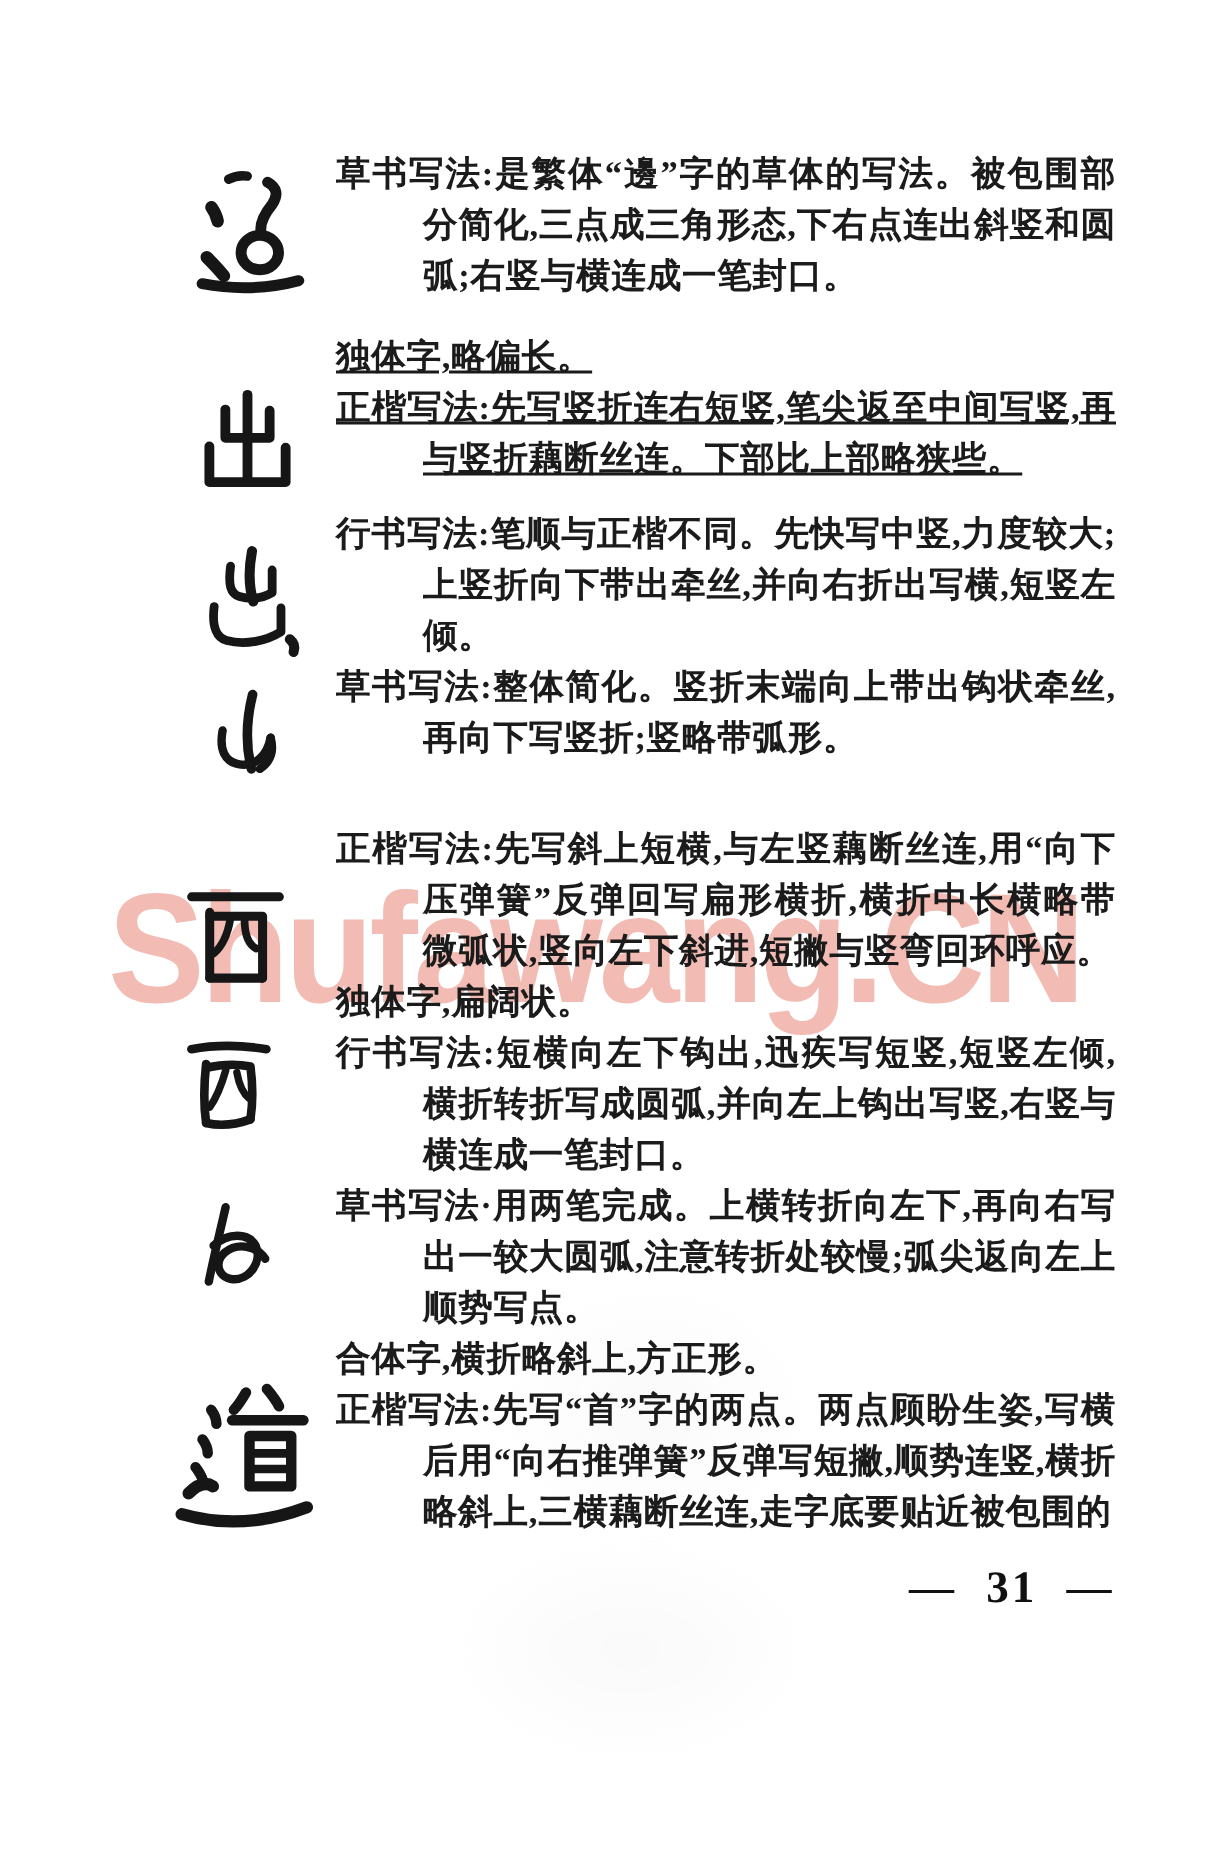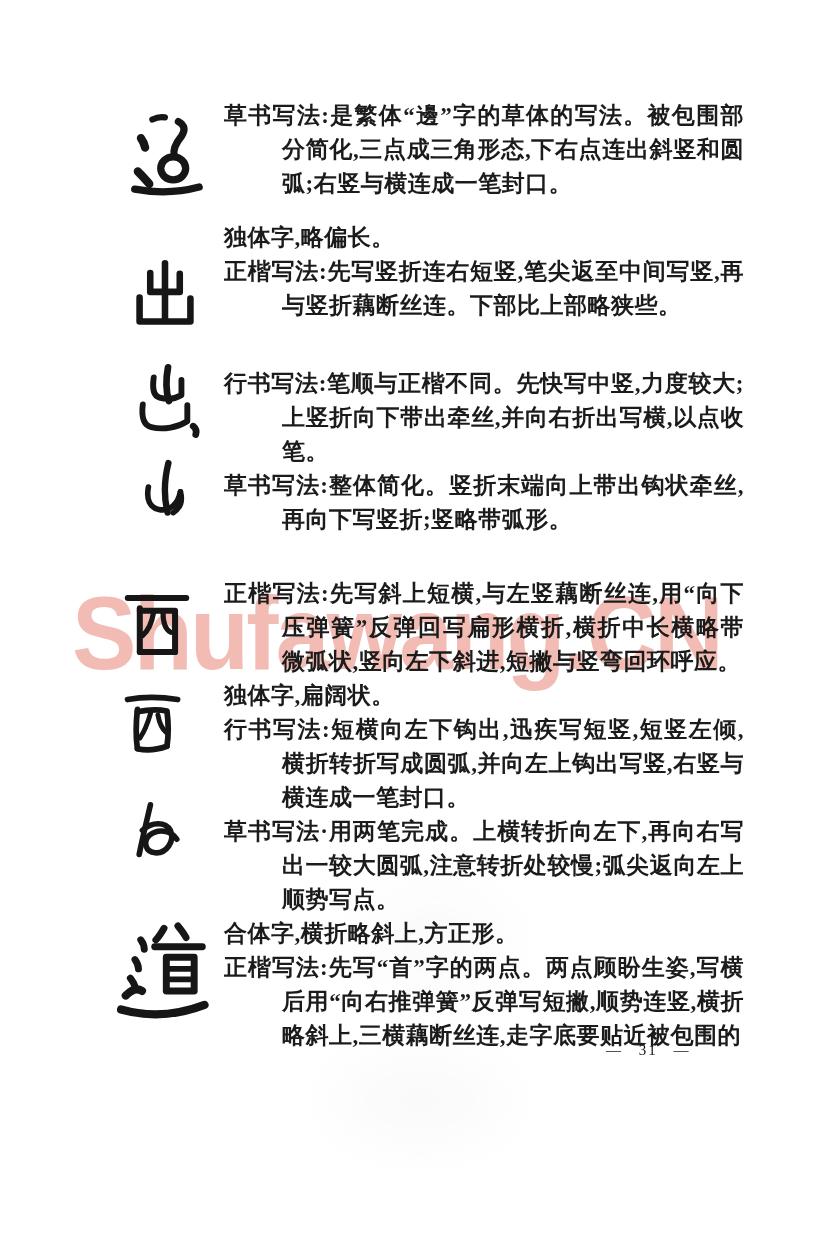--- a/index.html
+++ b/index.html
@@ -40,36 +40,36 @@
     color:#1b1b1b;
     font-size:23px;
     line-height:34px;
     font-weight:700;
     letter-spacing:0.5px;
     text-align:justify;
   }
   .text-col p{margin:0;}
   p.hang{padding-left:58px;text-indent:-58px;}
   .sec-1{margin-bottom:20px;}
-  .sec-2{margin-bottom:44px;}
+  .sec-2{margin-bottom:16px;text-decoration:underline;}
   .sec-3{margin-bottom:40px;}
   .sec-4,.sec-5,.sec-6{margin-bottom:0;}
 
   
   .glyph{position:absolute;z-index:2;}
   .glyph svg{display:block;}
   .glyph path,.glyph ellipse{
     fill:none;stroke:#161616;
     stroke-linecap:round;stroke-linejoin:round;
   }
 
   
   .footer{
     position:absolute;left:606px;top:1042px;z-index:2;
-    font-size:15px;font-weight:400;color:#111;
+    font-size:30px;font-weight:700;color:#111;
     letter-spacing:2px;word-spacing:10px;
     white-space:nowrap;
   }
 </style>
 </head>
 <body>
 
 <div class="seal-smudge seal-a"></div>
 <div class="seal-smudge seal-b"></div>
 
@@ -158,21 +158,21 @@
 
 <div class="text-col">
   <div class="sec-1">
     <p class="hang">草书写法:是繁体“邊”字的草体的写法。被包围部分简化,三点成三角形态,下右点连出斜竖和圆弧;右竖与横连成一笔封口。</p>
   </div>
   <div class="sec-2">
     <p class="hang">独体字,略偏长。</p>
     <p class="hang">正楷写法:先写竖折连右短竖,笔尖返至中间写竖,再与竖折藕断丝连。下部比上部略狭些。</p>
   </div>
   <div class="sec-3">
-    <p class="hang">行书写法:笔顺与正楷不同。先快写中竖,力度较大;上竖折向下带出牵丝,并向右折出写横,以点收笔。</p>
+    <p class="hang">行书写法:笔顺与正楷不同。先快写中竖,力度较大;上竖折向下带出牵丝,并向右折出写横,短竖左倾。</p>
     <p class="hang">草书写法:整体简化。竖折末端向上带出钩状牵丝,再向下写竖折;竖略带弧形。</p>
   </div>
   <div class="sec-4">
     <p class="hang">正楷写法:先写斜上短横,与左竖藕断丝连,用“向下压弹簧”反弹回写扁形横折,横折中长横略带微弧状,竖向左下斜进,短撇与竖弯回环呼应。</p>
     <p class="hang">独体字,扁阔状。</p>
   </div>
   <div class="sec-5">
     <p class="hang">行书写法:短横向左下钩出,迅疾写短竖,短竖左倾,横折转折写成圆弧,并向左上钩出写竖,右竖与横连成一笔封口。</p>
     <p class="hang">草书写法·用两笔完成。上横转折向左下,再向右写出一较大圆弧,注意转折处较慢;弧尖返向左上顺势写点。</p>
   </div>

